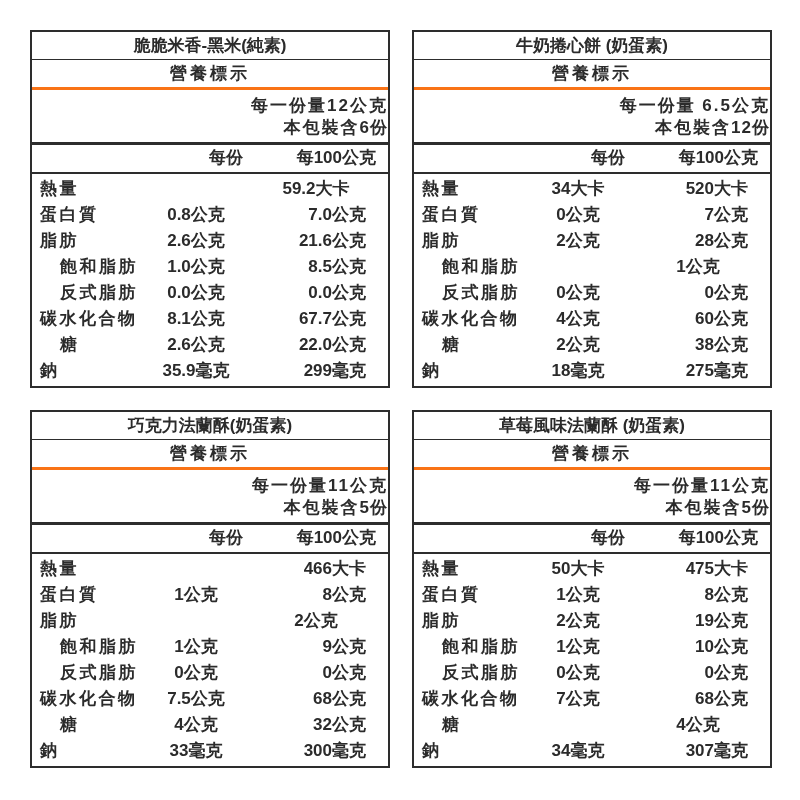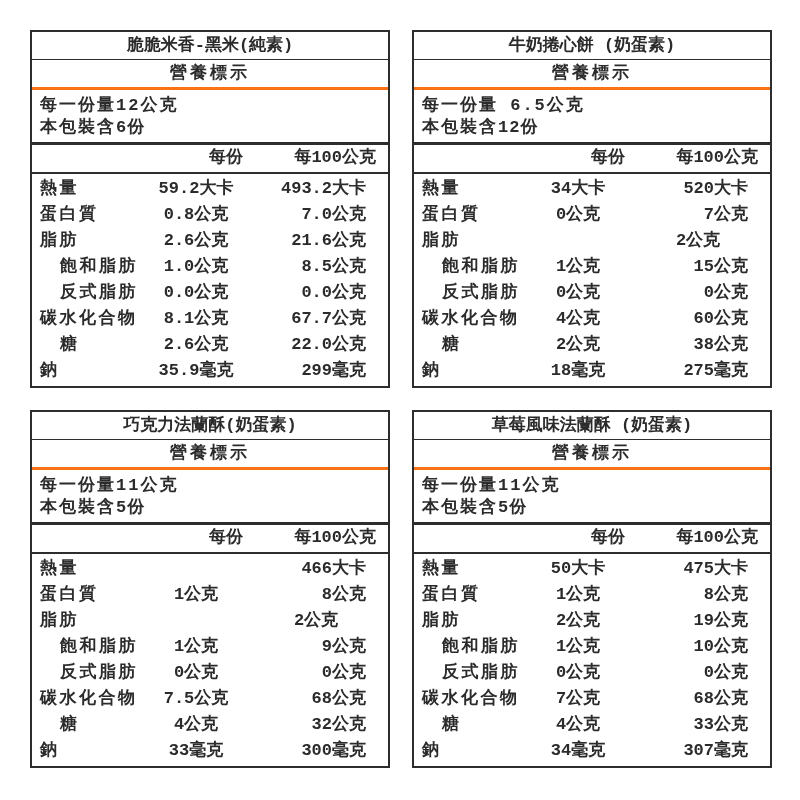--- a/index.html
+++ b/index.html
@@ -22,21 +22,20 @@
     column-gap: 22px;
     row-gap: 22px;
   }
   .card {
     box-sizing: border-box;
     border: 2px solid #2d2d2d;
     background: #ffffff;
     display: flex;
     flex-direction: column;
     font-size: 17px;
-    font-family: Liberation Mono, monospace;
   }
   .title {
     height: 27px;
     line-height: 27px;
     text-align: center;
     border-bottom: 1px solid #2d2d2d;
     white-space: nowrap;
     overflow: hidden;
   }
   .subtitle {
@@ -49,20 +48,21 @@
   .serving {
     box-sizing: border-box;
     height: 55px;
     padding: 5px 0 0 8px;
     border-bottom: 3px solid #2d2d2d;
     letter-spacing: 2px;
   }
   .serving .line {
     height: 22px;
     line-height: 22px;
+    text-align: right;
   }
   .pkg-count { letter-spacing: 1px; }
   .cols-header {
     box-sizing: border-box;
     height: 29px;
     line-height: 26px;
     border-bottom: 2px solid #2d2d2d;
     display: flex;
     justify-content: flex-end;
     padding-right: 12px;
@@ -109,21 +109,20 @@
       <div class="line"><span>本包裝含</span><span class="pkg-count">6份</span></div>
     </div>
     <div class="cols-header">
       <span class="c2">每份</span>
       <span class="c3">每100公克</span>
     </div>
     <div class="rows">
         <div class="row">
           <span class="lbl">熱量</span>
           <span class="v2">59.2大卡</span>
-          <span class="v3">493.2大卡</span>
         </div>
         <div class="row">
           <span class="lbl">蛋白質</span>
           <span class="v2">0.8公克</span>
           <span class="v3">7.0公克</span>
         </div>
         <div class="row">
           <span class="lbl">脂肪</span>
           <span class="v2">2.6公克</span>
           <span class="v3">21.6公克</span>
@@ -174,25 +173,25 @@
           <span class="v3">520大卡</span>
         </div>
         <div class="row">
           <span class="lbl">蛋白質</span>
           <span class="v2">0公克</span>
           <span class="v3">7公克</span>
         </div>
         <div class="row">
           <span class="lbl">脂肪</span>
           <span class="v2">2公克</span>
+          <span class="v3">28公克</span>
         </div>
         <div class="row">
           <span class="lbl ind">飽和脂肪</span>
           <span class="v2">1公克</span>
-          <span class="v3">15公克</span>
         </div>
         <div class="row">
           <span class="lbl ind">反式脂肪</span>
           <span class="v2">0公克</span>
           <span class="v3">0公克</span>
         </div>
         <div class="row">
           <span class="lbl">碳水化合物</span>
           <span class="v2">4公克</span>
           <span class="v3">60公克</span>
@@ -301,21 +300,20 @@
           <span class="v3">0公克</span>
         </div>
         <div class="row">
           <span class="lbl">碳水化合物</span>
           <span class="v2">7公克</span>
           <span class="v3">68公克</span>
         </div>
         <div class="row">
           <span class="lbl ind">糖</span>
           <span class="v2">4公克</span>
-          <span class="v3">33公克</span>
         </div>
         <div class="row">
           <span class="lbl">鈉</span>
           <span class="v2">34毫克</span>
           <span class="v3">307毫克</span>
         </div>
       </div>
   </div>
 
 </div>

